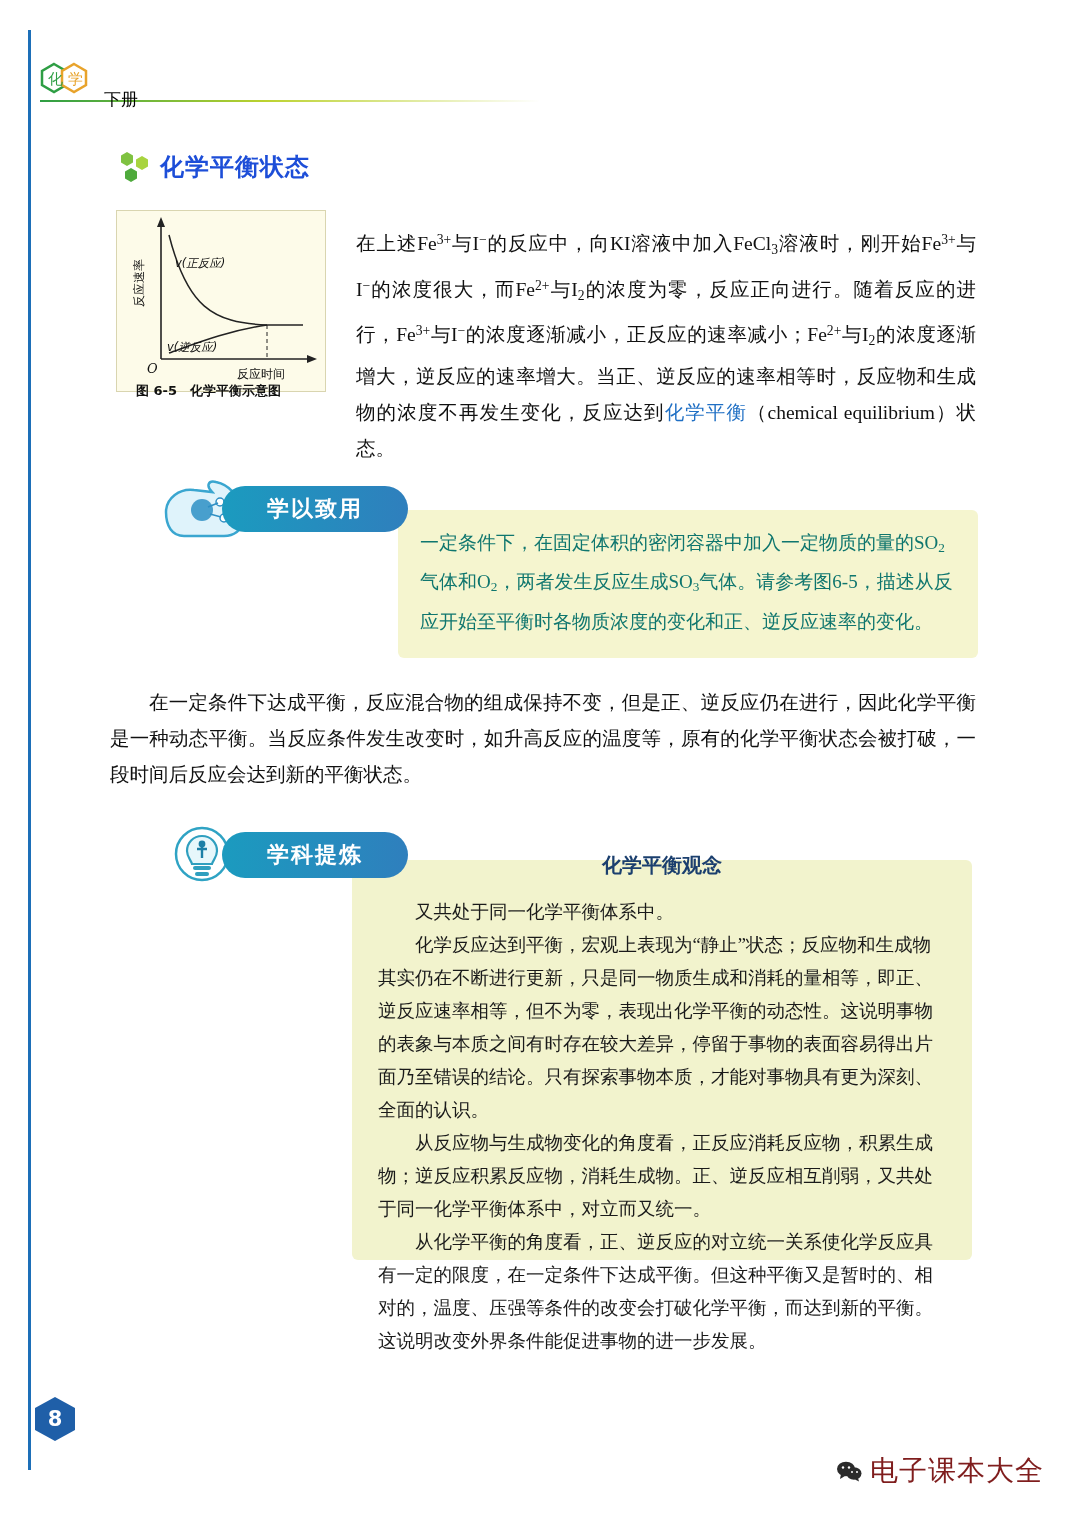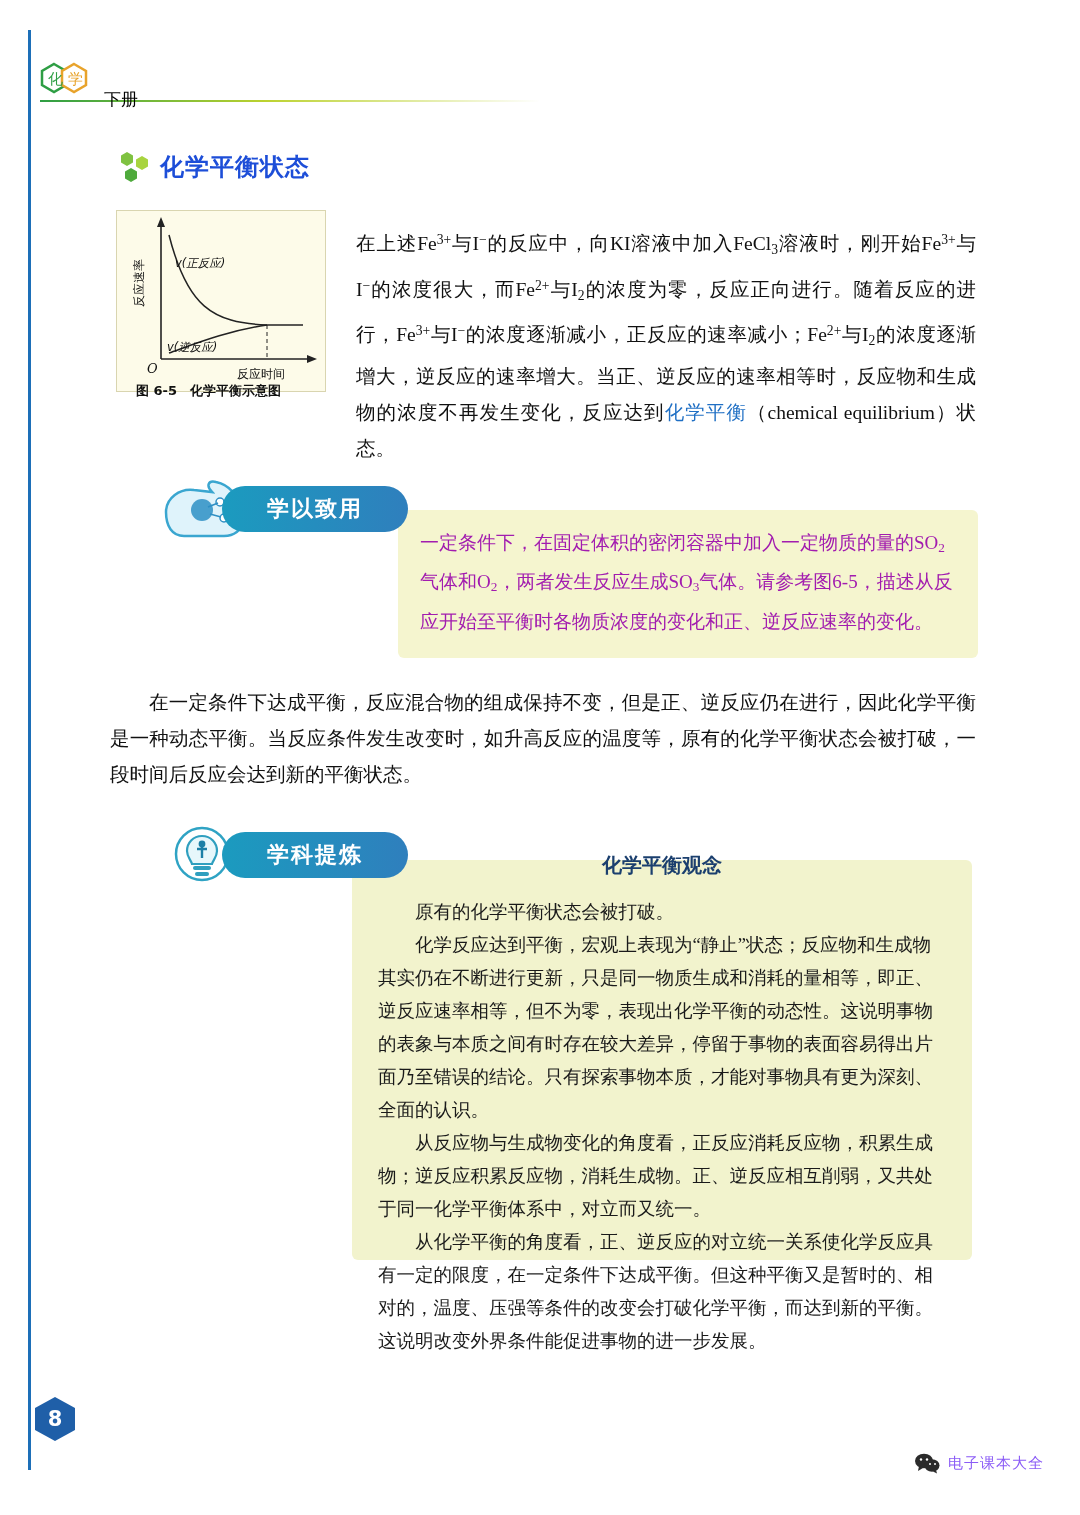--- a/index.html
+++ b/index.html
@@ -59,21 +59,21 @@
   .kw{color:#1f6fc4;}
   sub{font-size:0.7em;vertical-align:-0.25em;}
   sup{font-size:0.7em;vertical-align:0.45em;}
   
   .box1{
     position:absolute;left:398px;top:510px;width:580px;height:148px;
     background:#f5f5cf;border-radius:6px;
   }
   .box1 .txt{
     position:absolute;left:22px;top:16px;width:540px;
-    font-size:19px;line-height:34px;color:#a21caf;
+    font-size:19px;line-height:34px;color:#0f766e;
     font-family:"Liberation Serif",serif;
   }
   .tag1{
     position:absolute;left:160px;top:478px;width:250px;height:62px;
   }
   .tag-pill{
     position:absolute;left:62px;top:8px;width:186px;height:46px;
     border-radius:23px;
     background:linear-gradient(to right,#1b9bbf,#2f7fbd);
   }
@@ -117,21 +117,21 @@
     position:absolute;left:0;top:0;width:46px;height:46px;
     display:flex;align-items:center;justify-content:center;
     color:#fff;font-size:21px;font-weight:bold;
     font-family:"DejaVu Sans","Liberation Sans",sans-serif;
   }
   
   .footer-mark{
     position:absolute;right:36px;top:1452px;display:flex;align-items:center;
   }
   .footer-txt{
-    font-size:15px;color:#8b5cf6;letter-spacing:1px;
+    font-size:28px;color:#7f1d1d;letter-spacing:1px;
     font-family:Liberation Serif, serif;
   }
   .wechat-ic{width:26px;height:22px;margin-right:8px;}
 </style>
 </head>
 <body>
 
 <div class="page">
 
   <div class="left-rule"></div>
@@ -197,21 +197,21 @@
     </svg>
     <div class="tag-pill"></div>
     <div class="tag-pill-txt" style="left:62px;top:8px;">学以致用</div>
   </div>
 
   <div class="para2">在一定条件下达成平衡，反应混合物的组成保持不变，但是正、逆反应仍在进行，因此化学平衡是一种动态平衡。当反应条件发生改变时，如升高反应的温度等，原有的化学平衡状态会被打破，一段时间后反应会达到新的平衡状态。</div>
 
   <div class="box2">
     <div class="box2-title">化学平衡观念</div>
     <div class="txt">
-      <p>原有的化学平衡状态会被打破。</p>
+      <p>又共处于同一化学平衡体系中。</p>
       <p>化学反应达到平衡，宏观上表现为“静止”状态；反应物和生成物其实仍在不断进行更新，只是同一物质生成和消耗的量相等，即正、逆反应速率相等，但不为零，表现出化学平衡的动态性。这说明事物的表象与本质之间有时存在较大差异，停留于事物的表面容易得出片面乃至错误的结论。只有探索事物本质，才能对事物具有更为深刻、全面的认识。</p>
       <p>从反应物与生成物变化的角度看，正反应消耗反应物，积累生成物；逆反应积累反应物，消耗生成物。正、逆反应相互削弱，又共处于同一化学平衡体系中，对立而又统一。</p>
       <p>从化学平衡的角度看，正、逆反应的对立统一关系使化学反应具有一定的限度，在一定条件下达成平衡。但这种平衡又是暂时的、相对的，温度、压强等条件的改变会打破化学平衡，而达到新的平衡。这说明改变外界条件能促进事物的进一步发展。</p>
     </div>
   </div>
   <div class="tag2">
     <svg width="110" height="64" viewBox="0 0 110 64" style="position:absolute;left:0;top:0;">
       <circle cx="42" cy="30" r="26" fill="#ffffff" stroke="#2fa3c4" stroke-width="2.5"></circle>
       <path d="M42,12 C51,12 57,19 57,27 C57,33 53,36 52,40 L32,40 C31,36 27,33 27,27 C27,19 33,12 42,12 Z" fill="#e7f7fb" stroke="#2f9fbf" stroke-width="2.2"></path>
       <rect x="33" y="42" width="18" height="4" rx="2" fill="#2f9fbf"></rect>

